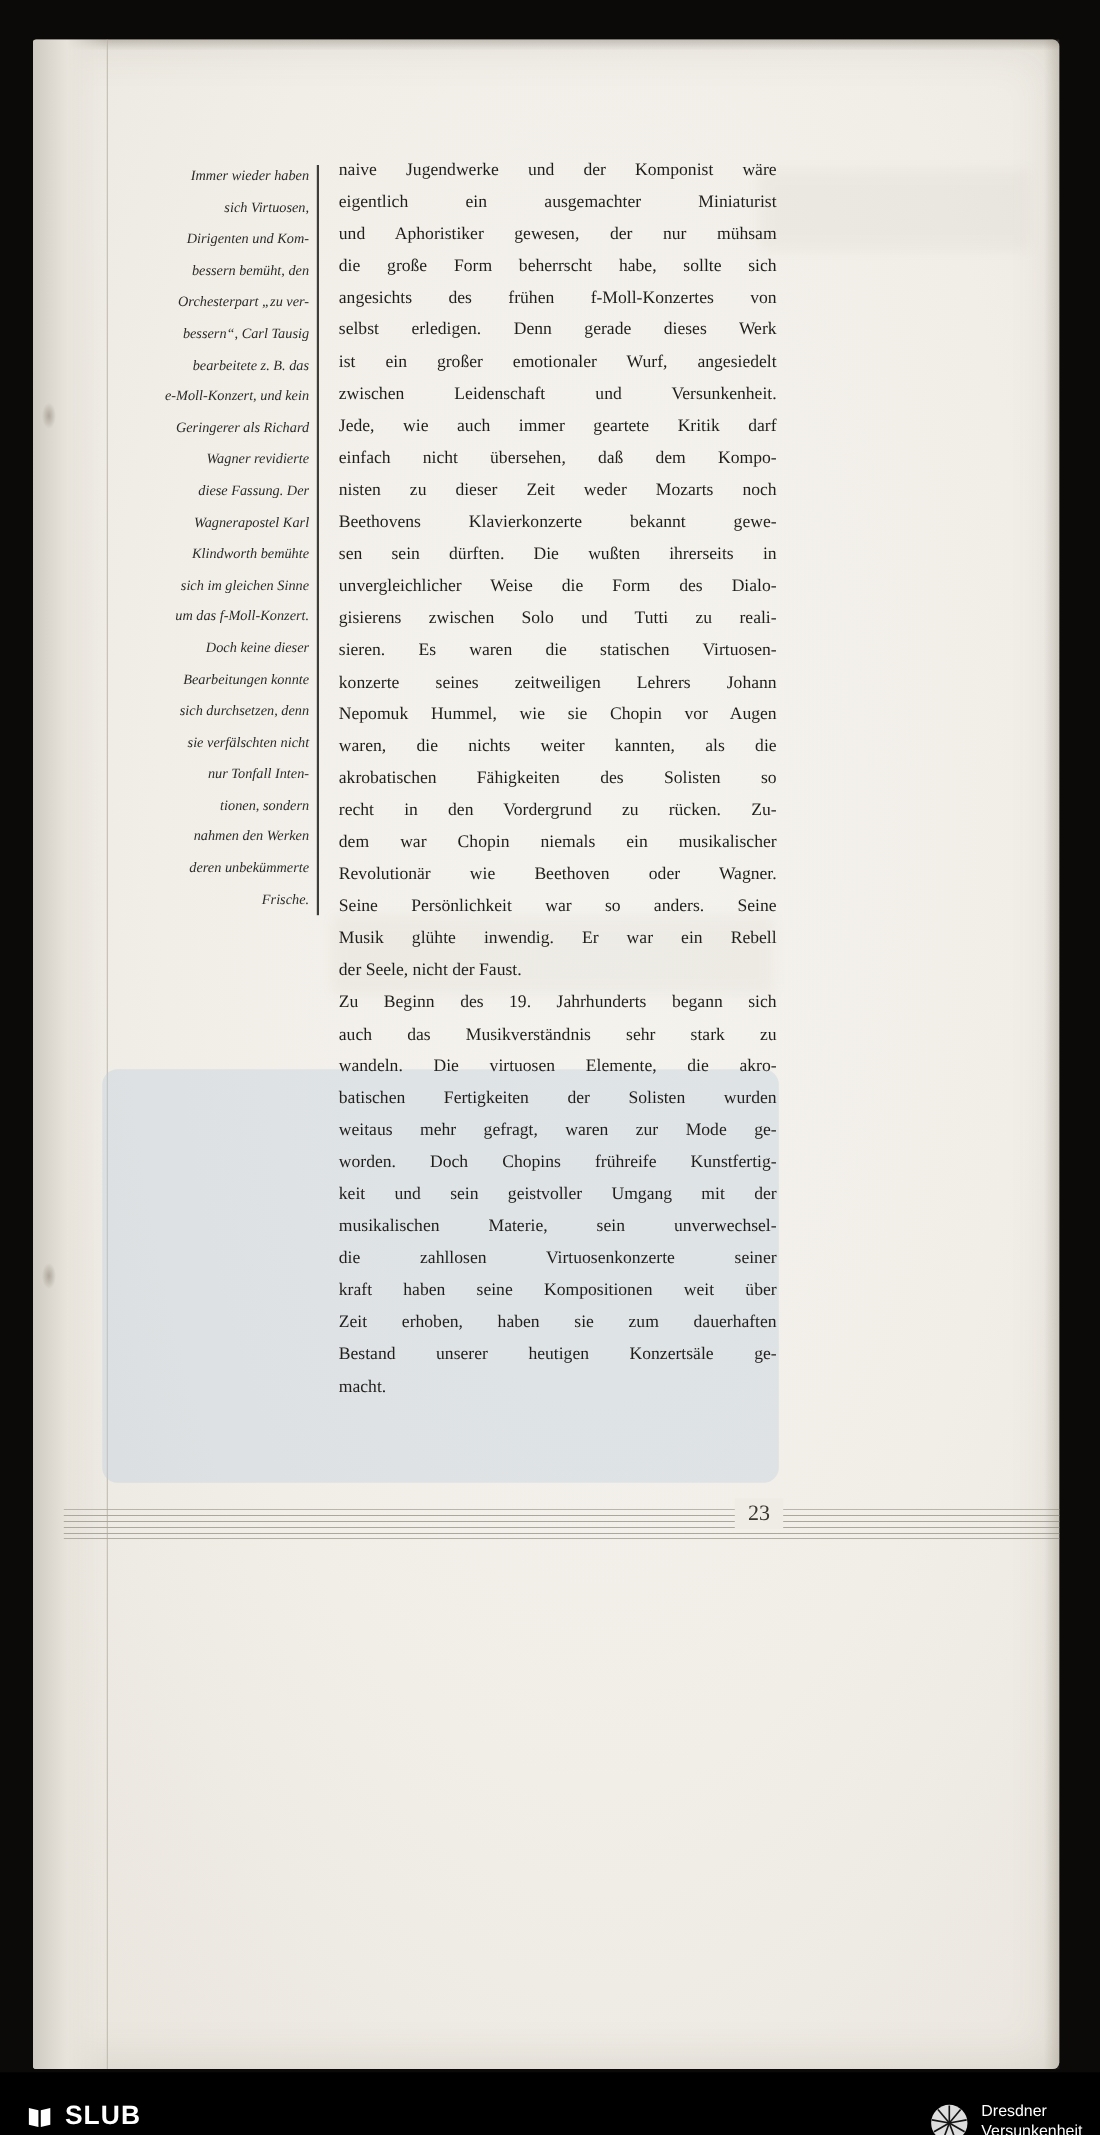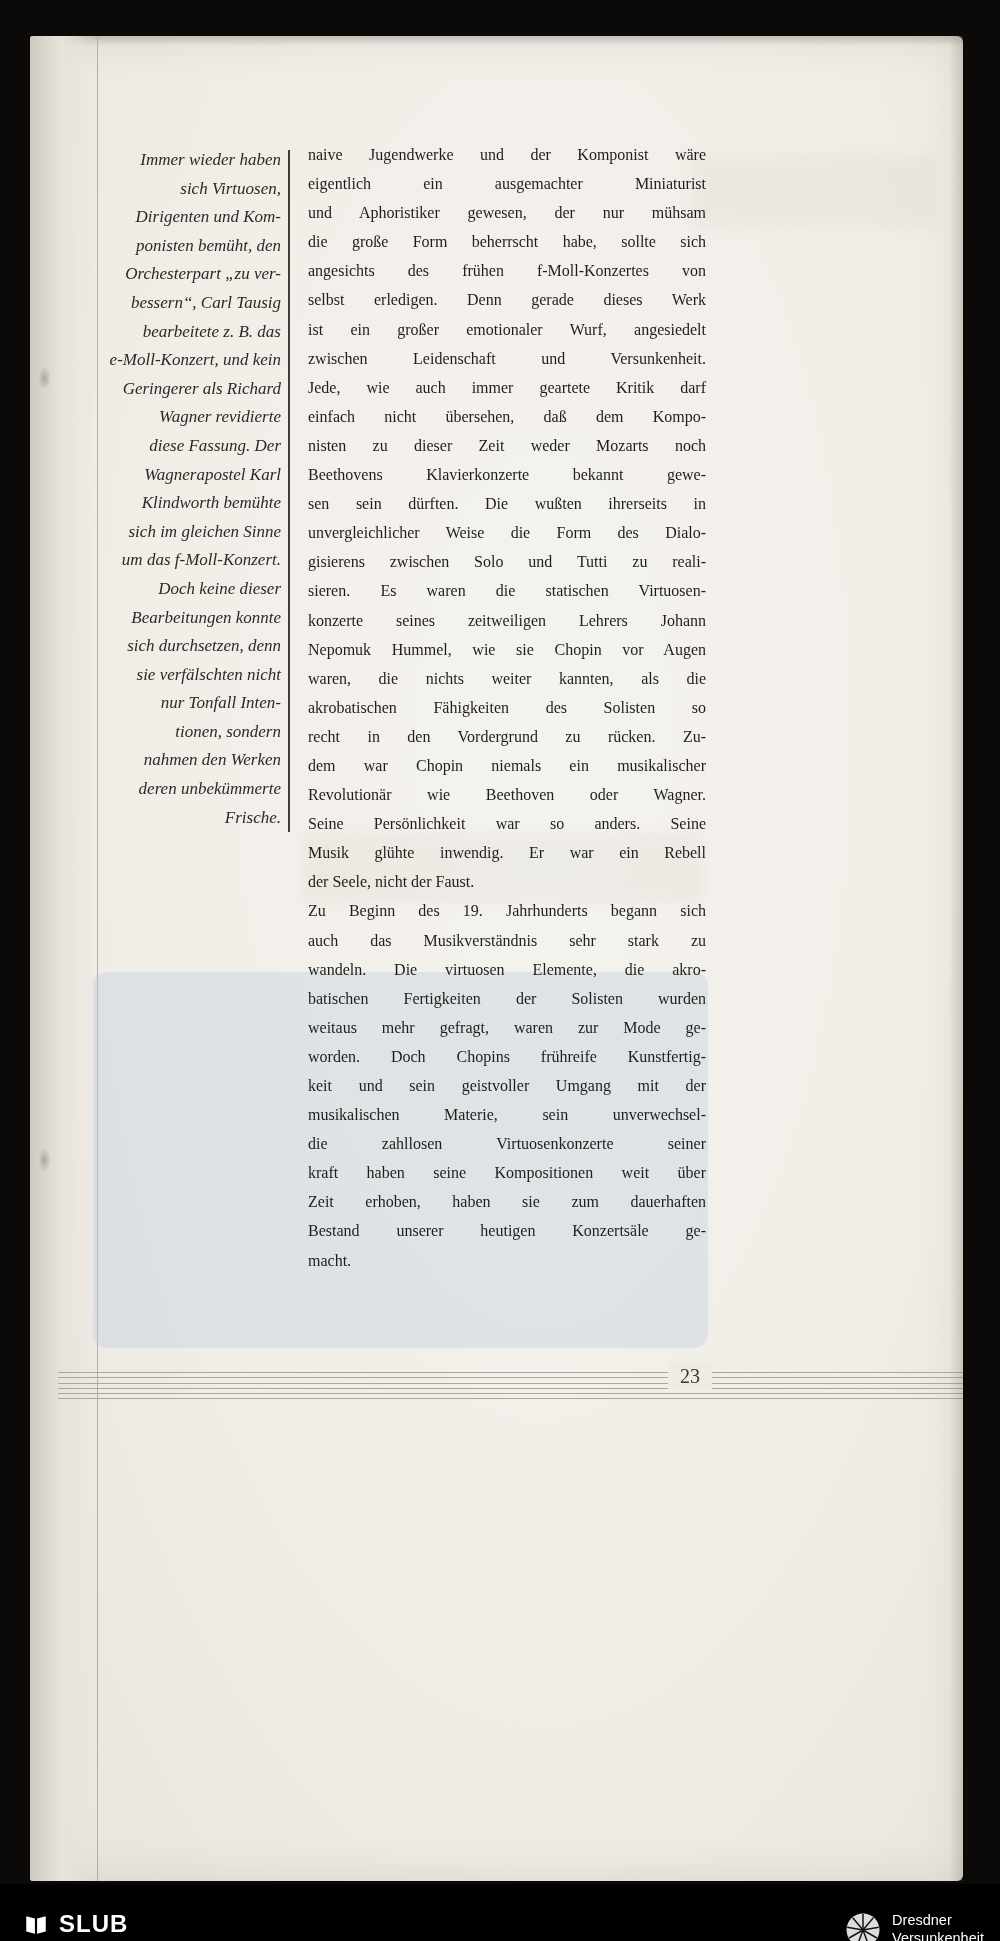--- a/index.html
+++ b/index.html
@@ -40,21 +40,21 @@
   }
   .ghost.g1 { left:660px; top:118px; width:246px; height:74px; }
   .ghost.g2 { left:272px; top:796px; width:402px; height:72px; }
   .watermark {
     position:absolute; left:63px; top:936px; width:615px; height:376px;
     background:rgba(188,205,221,0.38); border-radius:14px;
   }
   
   .margin-note {
     position:absolute; left:61px; top:110px; width:190px;
-    text-align:right; font-style:italic; font-size:17px; color:#2b2a27;
+    text-align:right; font-style:italic; font-size:13px; color:#2b2a27;
   }
   .mline { line-height:28.6px; }
   .column-divider {
     position:absolute; left:258px; top:114px; width:2px; height:682px;
     background:#3f3d39;
   }
   .main-text {
     position:absolute; left:278px; top:104px; width:398px;
     font-size:16px; color:#201e1b;
   }
@@ -93,21 +93,21 @@
     <div class="hole h1"></div>
     <div class="hole h2"></div>
     <div class="ghost g1"></div>
     <div class="ghost g2"></div>
     <div class="watermark"></div>
 
     <aside class="margin-note">
         <div class="mline">Immer wieder haben</div>
         <div class="mline">sich Virtuosen,</div>
         <div class="mline">Dirigenten und Kom-</div>
-        <div class="mline">ponisten bemüht, den</div>
+        <div class="mline">bessern bemüht, den</div>
         <div class="mline">Orchesterpart „zu ver-</div>
         <div class="mline">bessern“, Carl Tausig</div>
         <div class="mline">bearbeitete z. B. das</div>
         <div class="mline">e-Moll-Konzert, und kein</div>
         <div class="mline">Geringerer als Richard</div>
         <div class="mline">Wagner revidierte</div>
         <div class="mline">diese Fassung. Der</div>
         <div class="mline">Wagnerapostel Karl</div>
         <div class="mline">Klindworth bemühte</div>
         <div class="mline">sich im gleichen Sinne</div>

